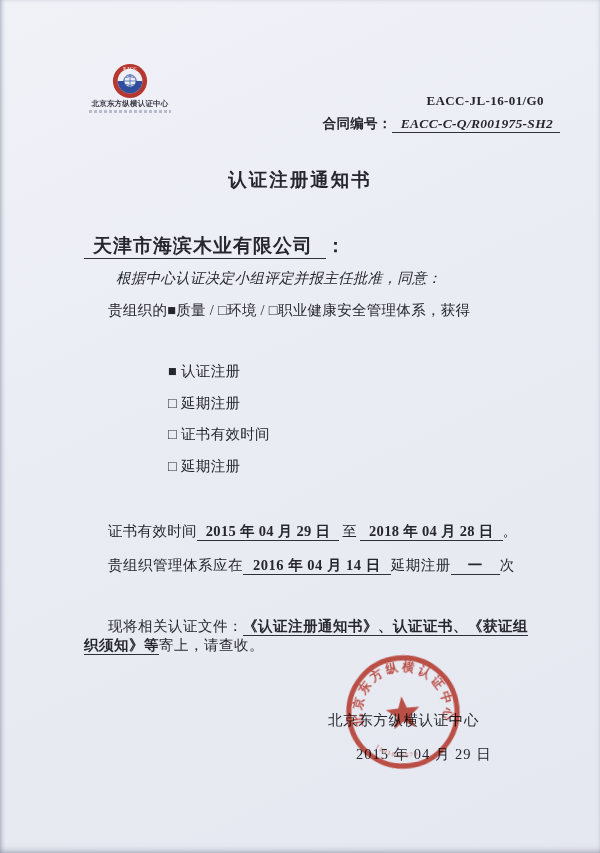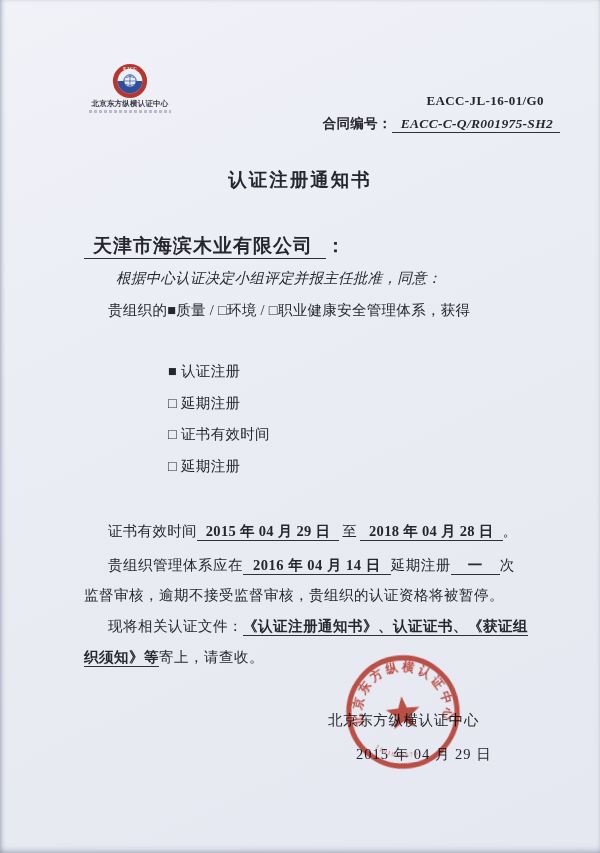--- a/index.html
+++ b/index.html
@@ -32,21 +32,21 @@
   .opts .glyph{margin-right:4px;}
   .validity{top:522px;left:108px;font-size:14.5px;letter-spacing:.3px;white-space:nowrap;}
   .validity .u{font-weight:bold;padding:0 9px 1px 9px;}
   .validity .to{margin:0 3px;}
   .block{font-size:14.5px;letter-spacing:.5px;}
   .surv{top:556px;left:84px;width:475px;}
   .surv .l1{padding-left:24px;white-space:nowrap;margin-bottom:11px;}
   .surv .date{font-weight:bold;padding:0 10px 1px 10px;}
   .surv .ord{font-weight:bold;padding:0 17px 1px 17px;}
   .docs{top:617px;left:84px;width:490px;}
-  .docs .l1{padding-left:24px;white-space:nowrap;margin-bottom:12px;}
+  .docs .l1{padding-left:24px;white-space:nowrap;}
   .docs .u{font-weight:bold;padding-bottom:1px;}
   .sig-org{top:711px;left:328px;font-size:14.5px;letter-spacing:.6px;}
   .sig-date{top:745px;left:356px;font-size:14.5px;letter-spacing:1px;}
   .stamp{left:344px;top:653px;opacity:.86;mix-blend-mode:multiply;transform:rotate(-6deg);filter:blur(.25px);}
   .logo-wrap{left:111px;top:62px;}
   .logo-name{left:85px;top:99px;width:90px;text-align:center;font-size:7.5px;font-weight:bold;color:#3a3a46;white-space:nowrap;letter-spacing:.2px;}
   .logo-en{left:89px;top:110px;width:82px;height:2.5px;opacity:.65;
     background:repeating-linear-gradient(90deg,#99a0b6 0 3px,transparent 3px 5px);}
 </style>
 </head>
@@ -77,21 +77,20 @@
   <div class="row"><span class="glyph">■</span><span>认证注册</span></div>
   <div class="row"><span class="glyph">□</span><span>延期注册</span></div>
   <div class="row"><span class="glyph">□</span><span>证书有效时间</span></div>
   <div class="row"><span class="glyph">□</span><span>延期注册</span></div>
 </div>
 
 <div class="abs validity"><span>证书有效时间</span><span class="u">2015 年 04 月 29 日</span><span class="to">至</span><span class="u">2018 年 04 月 28 日</span><span>。</span></div>
 
 <div class="abs block surv">
   <div class="l1"><span>贵组织管理体系应在</span><span class="u date">2016 年 04 月 14 日</span><span>延期注册</span><span class="u ord">一</span><span>次</span></div>
-  <div class="l2">监督审核，逾期不接受监督审核，贵组织的认证资格将被暂停。</div>
 </div>
 
 <div class="abs block docs">
   <div class="l1"><span>现将相关认证文件：</span><span class="u">《认证注册通知书》、认证证书、《获证组</span></div>
   <div class="l2"><span class="u">织须知》等</span><span>寄上，请查收。</span></div>
 </div>
 
 <div class="abs sig-org">北京东方纵横认证中心</div>
 <div class="abs sig-date">2015 年 04 月 29 日</div>
 

